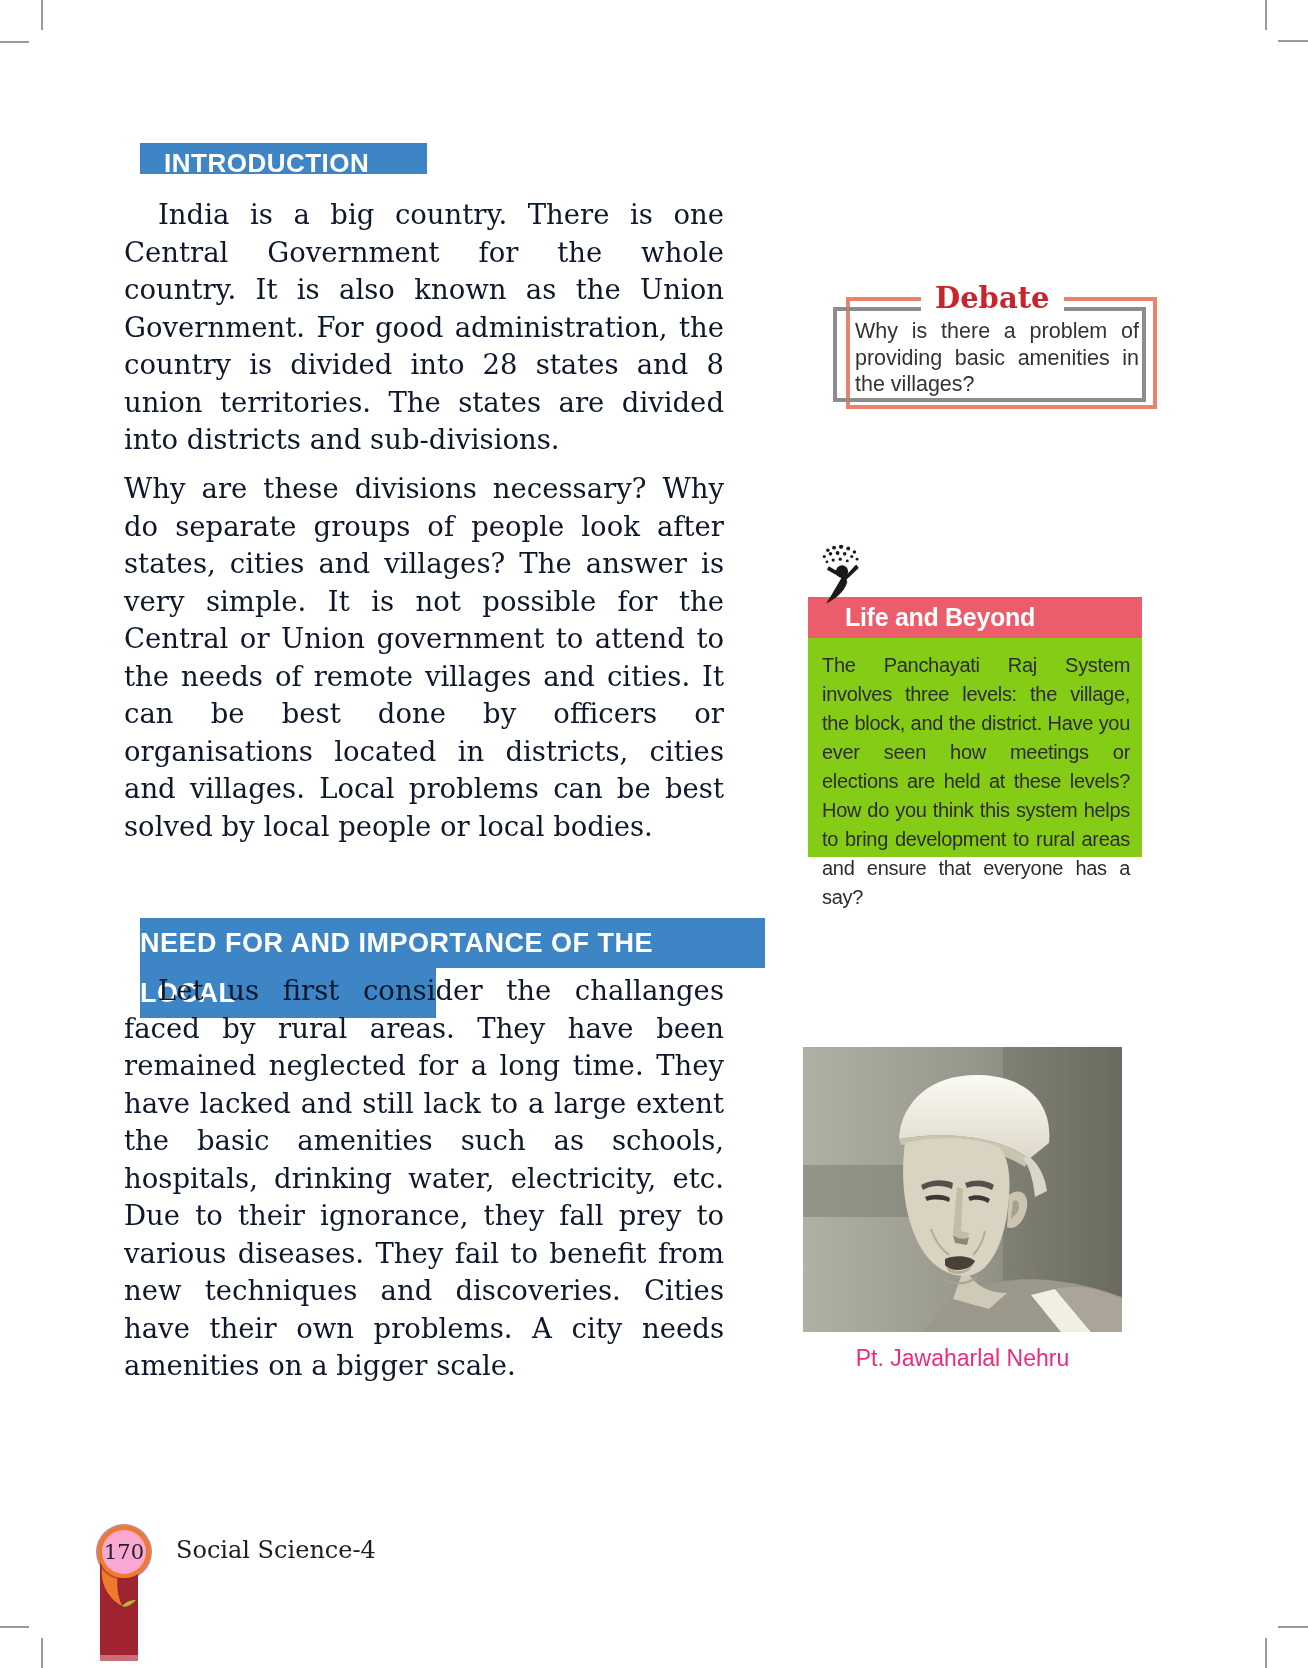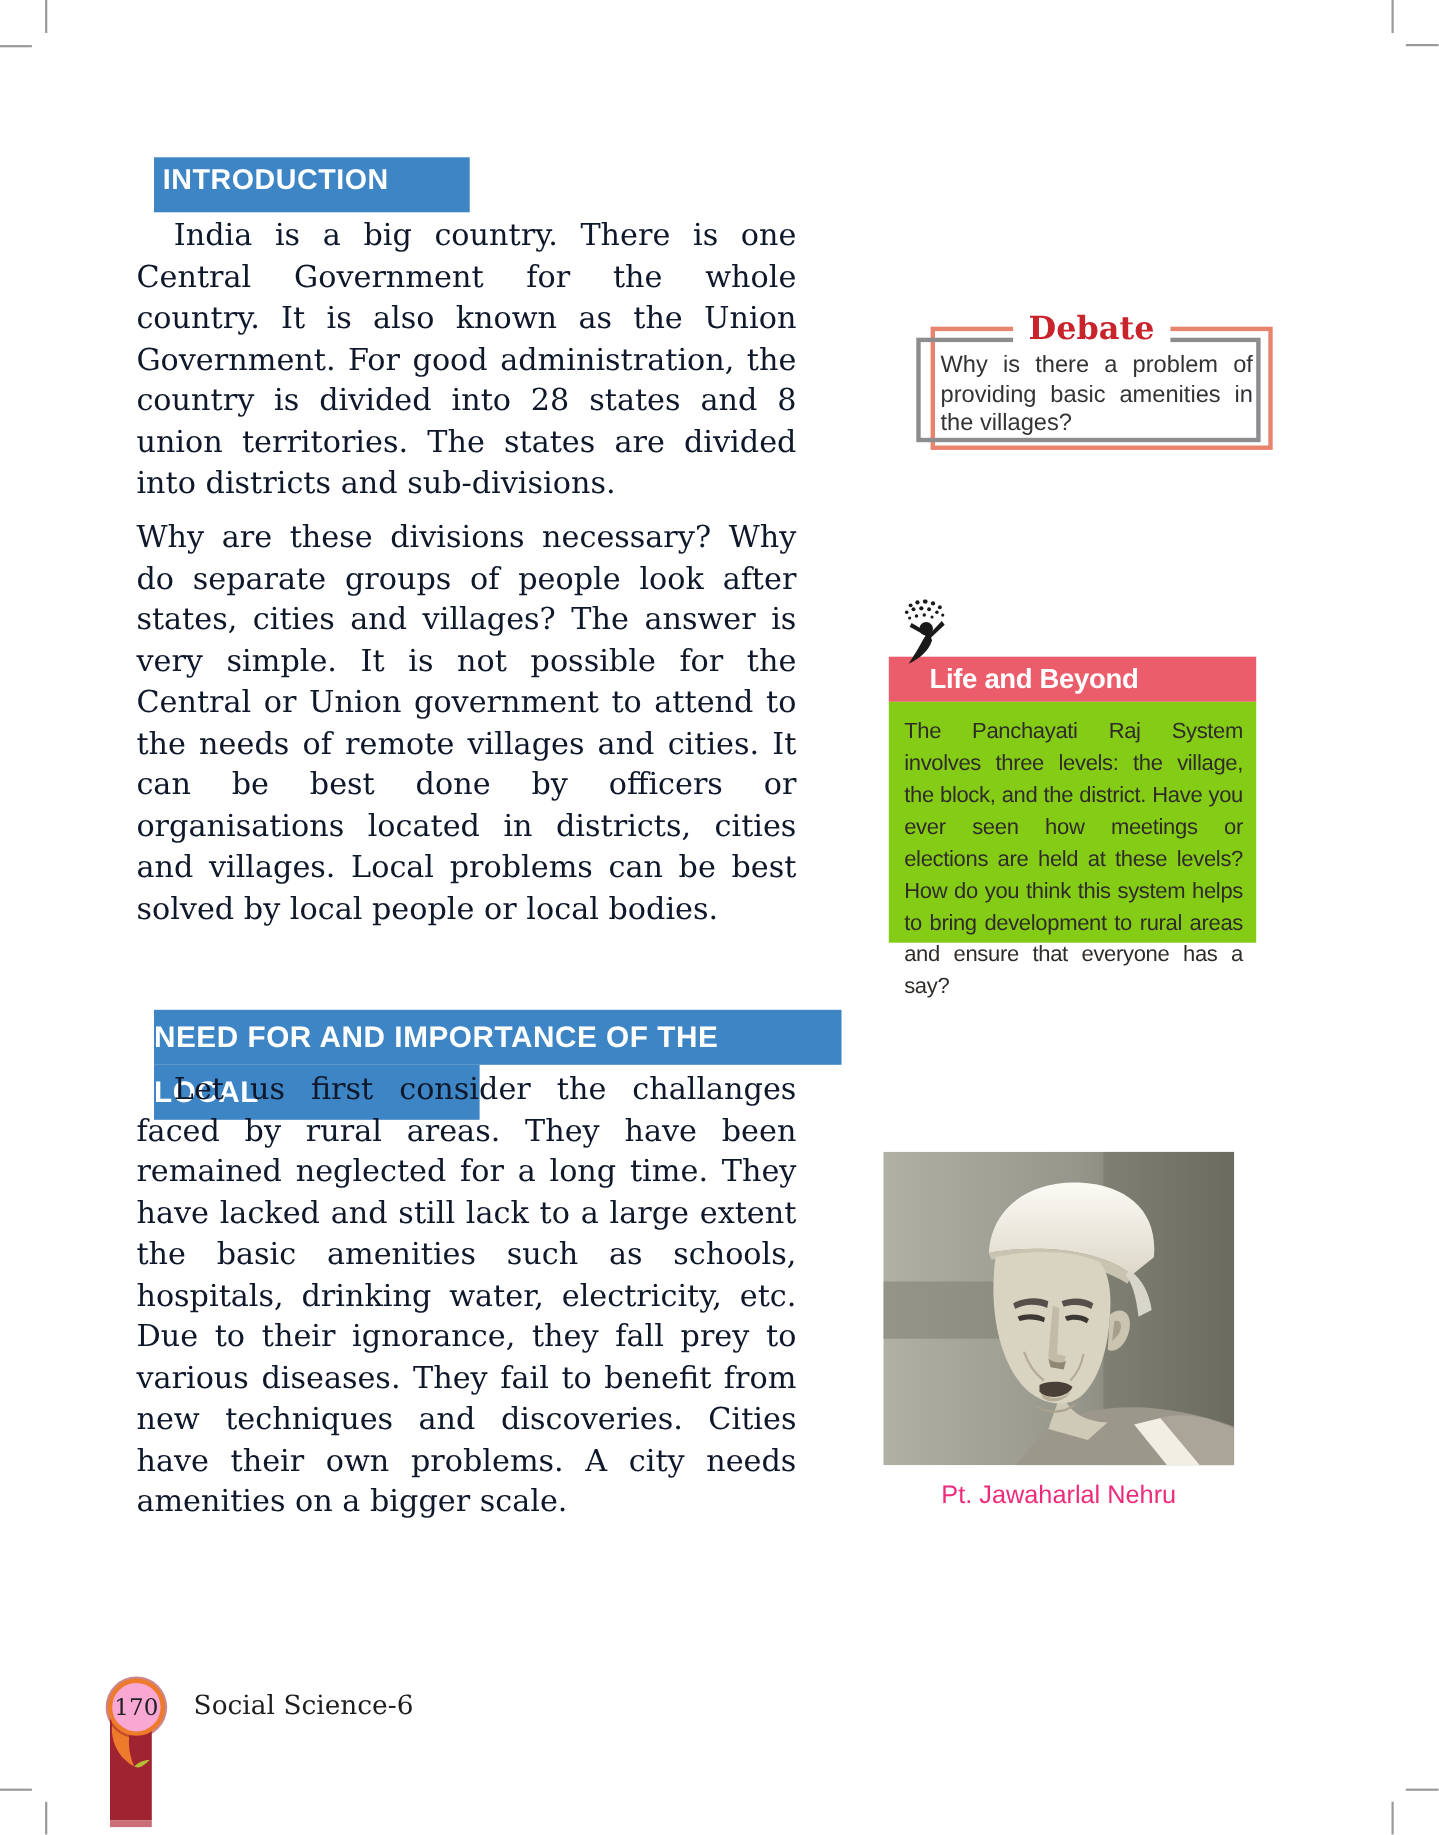--- a/index.html
+++ b/index.html
@@ -4,21 +4,21 @@
 <style>
   html,body{margin:0;padding:0;background:#ffffff;}
   .page{position:relative;width:1308px;height:1668px;background:#ffffff;overflow:hidden;
         font-family:"Liberation Sans",sans-serif;}
   
   .crop{position:absolute;background:#9a9a9a;}
   
   .h-blue{position:absolute;background:#3d85c4;color:#ffffff;
           font-family:"Liberation Sans",sans-serif;font-weight:bold;
           letter-spacing:.5px;}
-  .intro-head{left:140px;top:143px;width:287px;height:50px;font-size:26px;line-height:41px;padding-left:8px;box-sizing:border-box;}
+  .intro-head{left:140px;top:143px;width:287px;height:31px;font-size:26px;line-height:41px;padding-left:24px;box-sizing:border-box;}
   .h2wrap{position:absolute;left:140px;top:918px;}
   .h2line{background:#3d85c4;color:#fff;font-weight:bold;font-size:27px;height:50px;line-height:50px;
           box-sizing:border-box;letter-spacing:.5px;}
   .h2line1{width:625px;}
   .h2line2{width:296px;}
   
   .body-para{position:absolute;left:124px;width:600px;margin:0;
              font-family:"DejaVu Serif","Liberation Serif",serif;
              font-size:27.5px;line-height:37.5px;color:#0f172a;text-align:justify;}
   .indent{text-indent:34px;}
@@ -176,15 +176,15 @@
   </figure>
   <div class="caption">Pt. Jawaharlal Nehru</div>
 
   <div class="ribbon"></div>
   <div class="ribbon-edge"></div>
   <svg class="badge-tail" viewBox="0 0 48 56">
     <path d="M6,10 C4,28 12,42 26,50 C20,36 20,22 24,10 Z" fill="#ee7a2b"></path>
     <path d="M26,50 C30,46 34,44 40,44 C34,50 30,52 26,50 Z" fill="#b5bd34"></path>
   </svg>
   <div class="badge">170</div>
-  <div class="book-title">Social Science-6</div>
+  <div class="book-title">Social Science-4</div>
 
 </div>
 
 </body></html>

